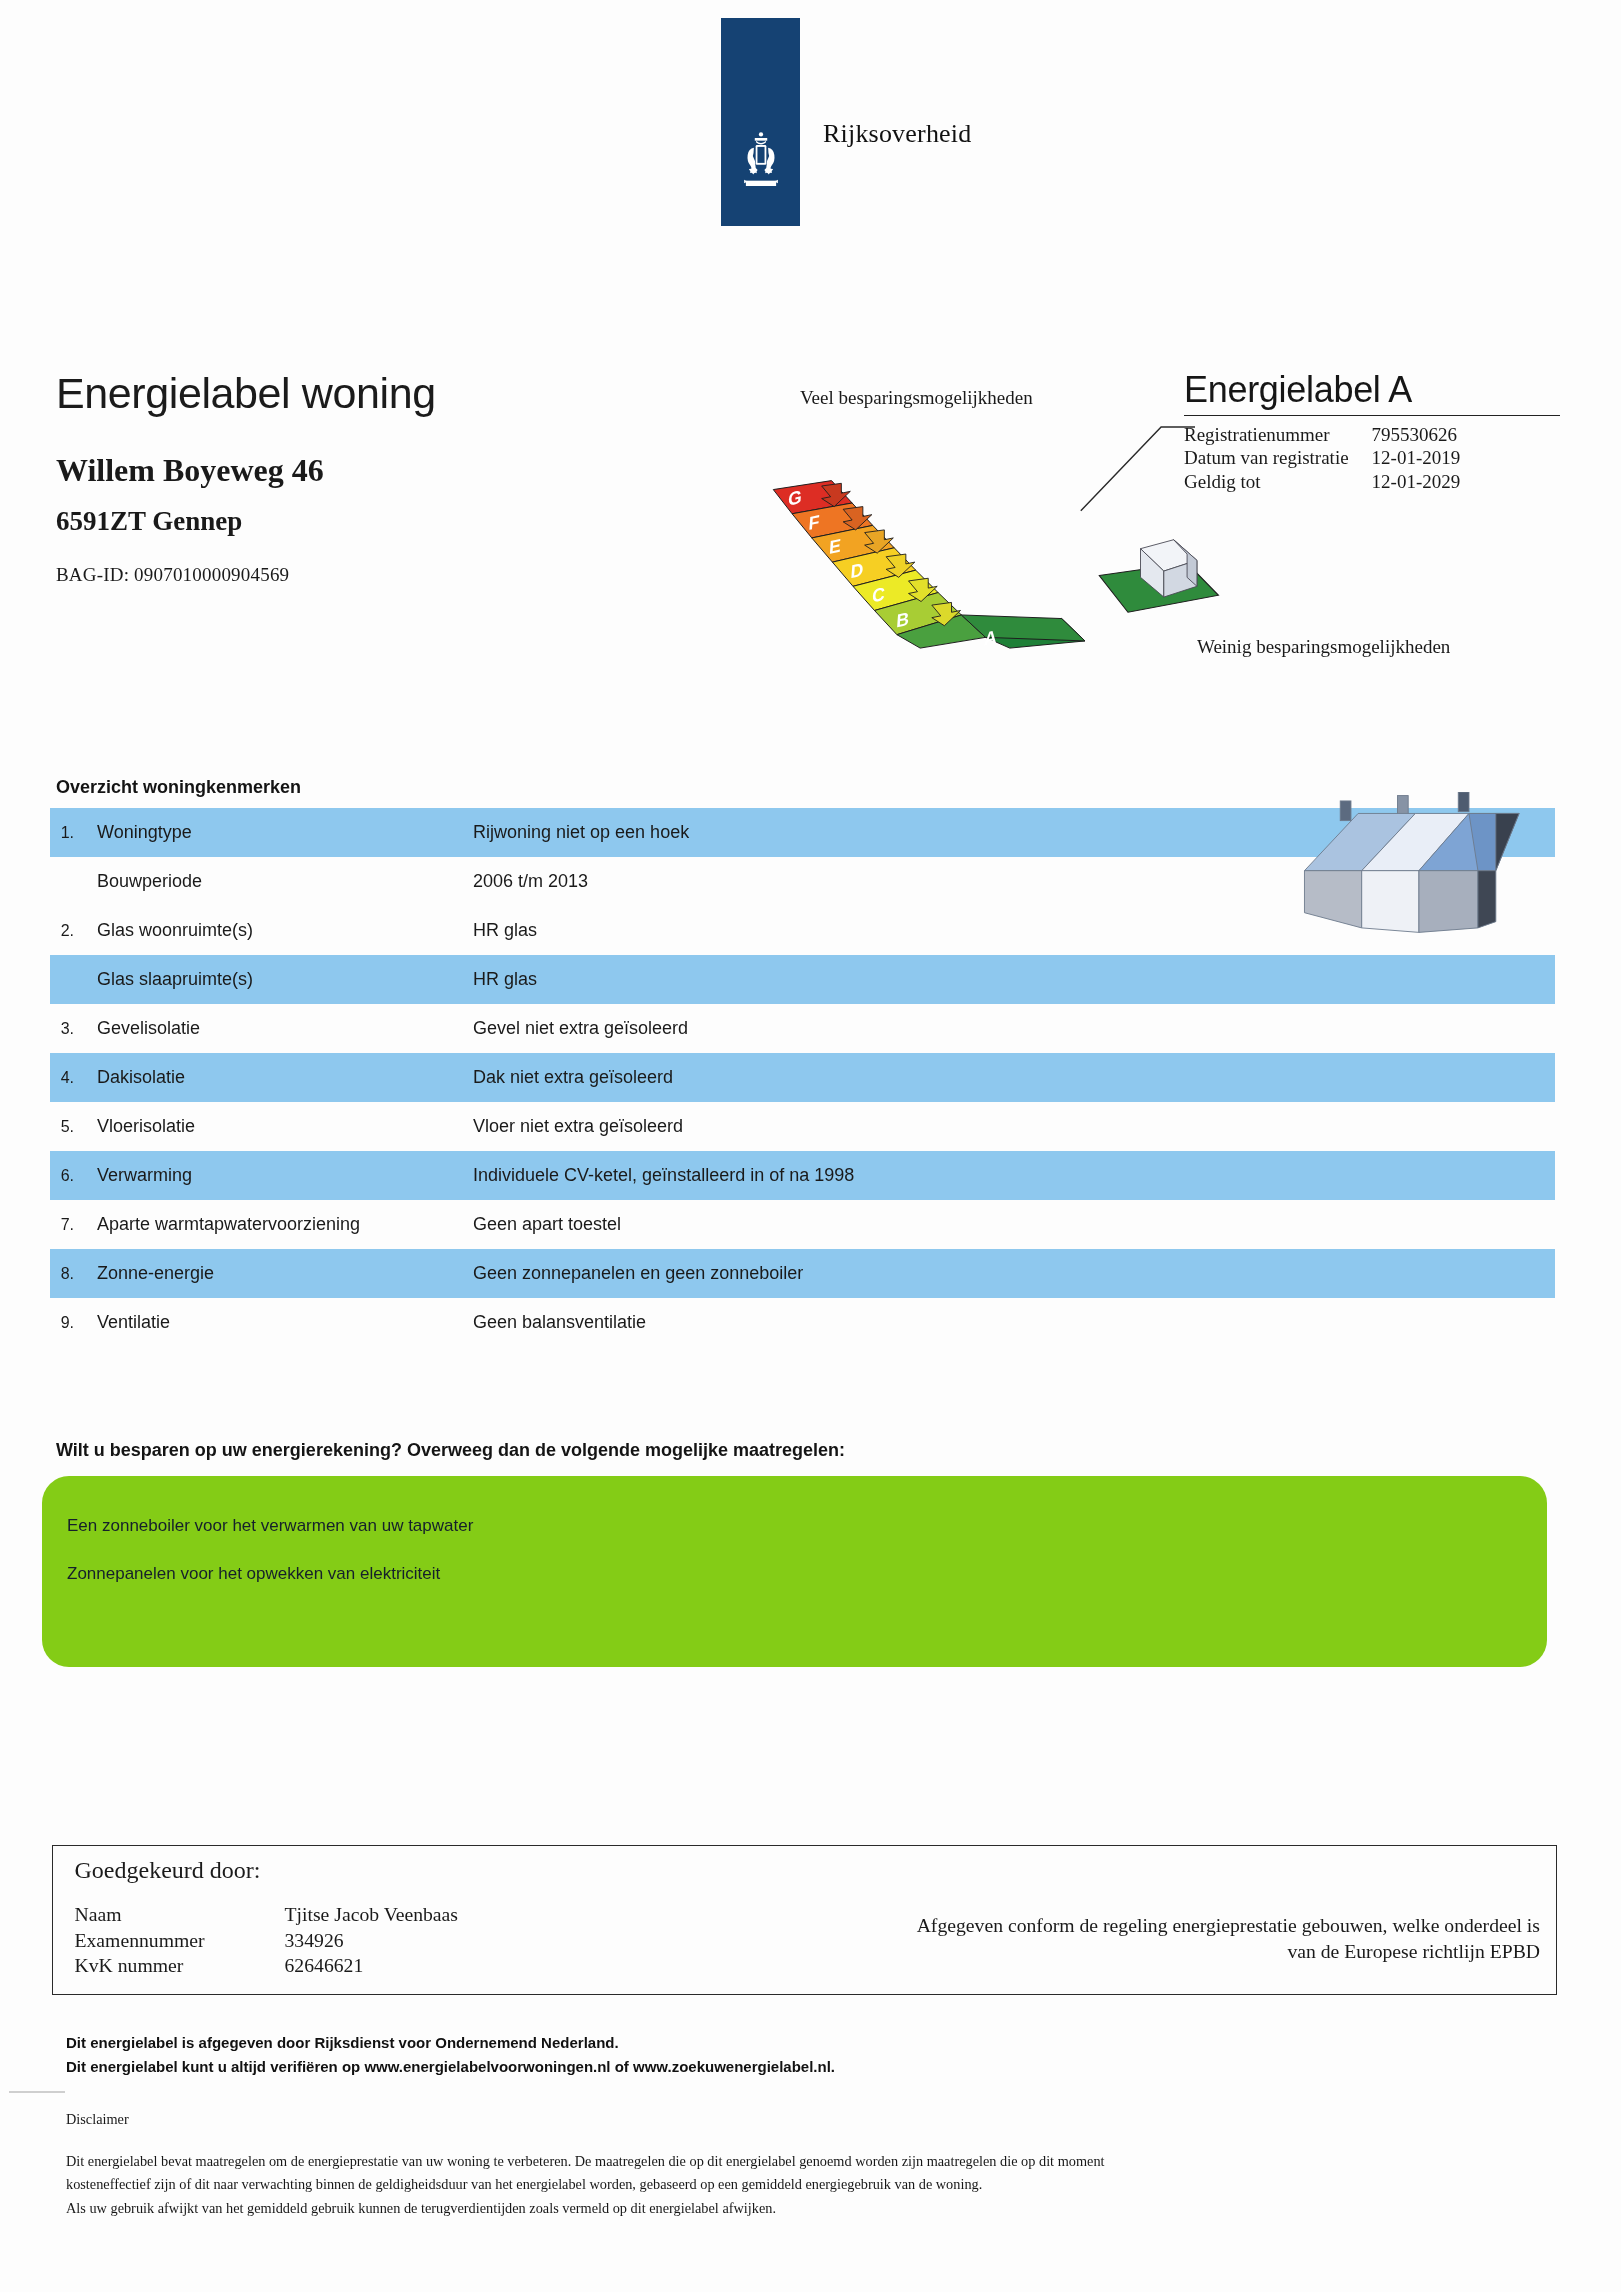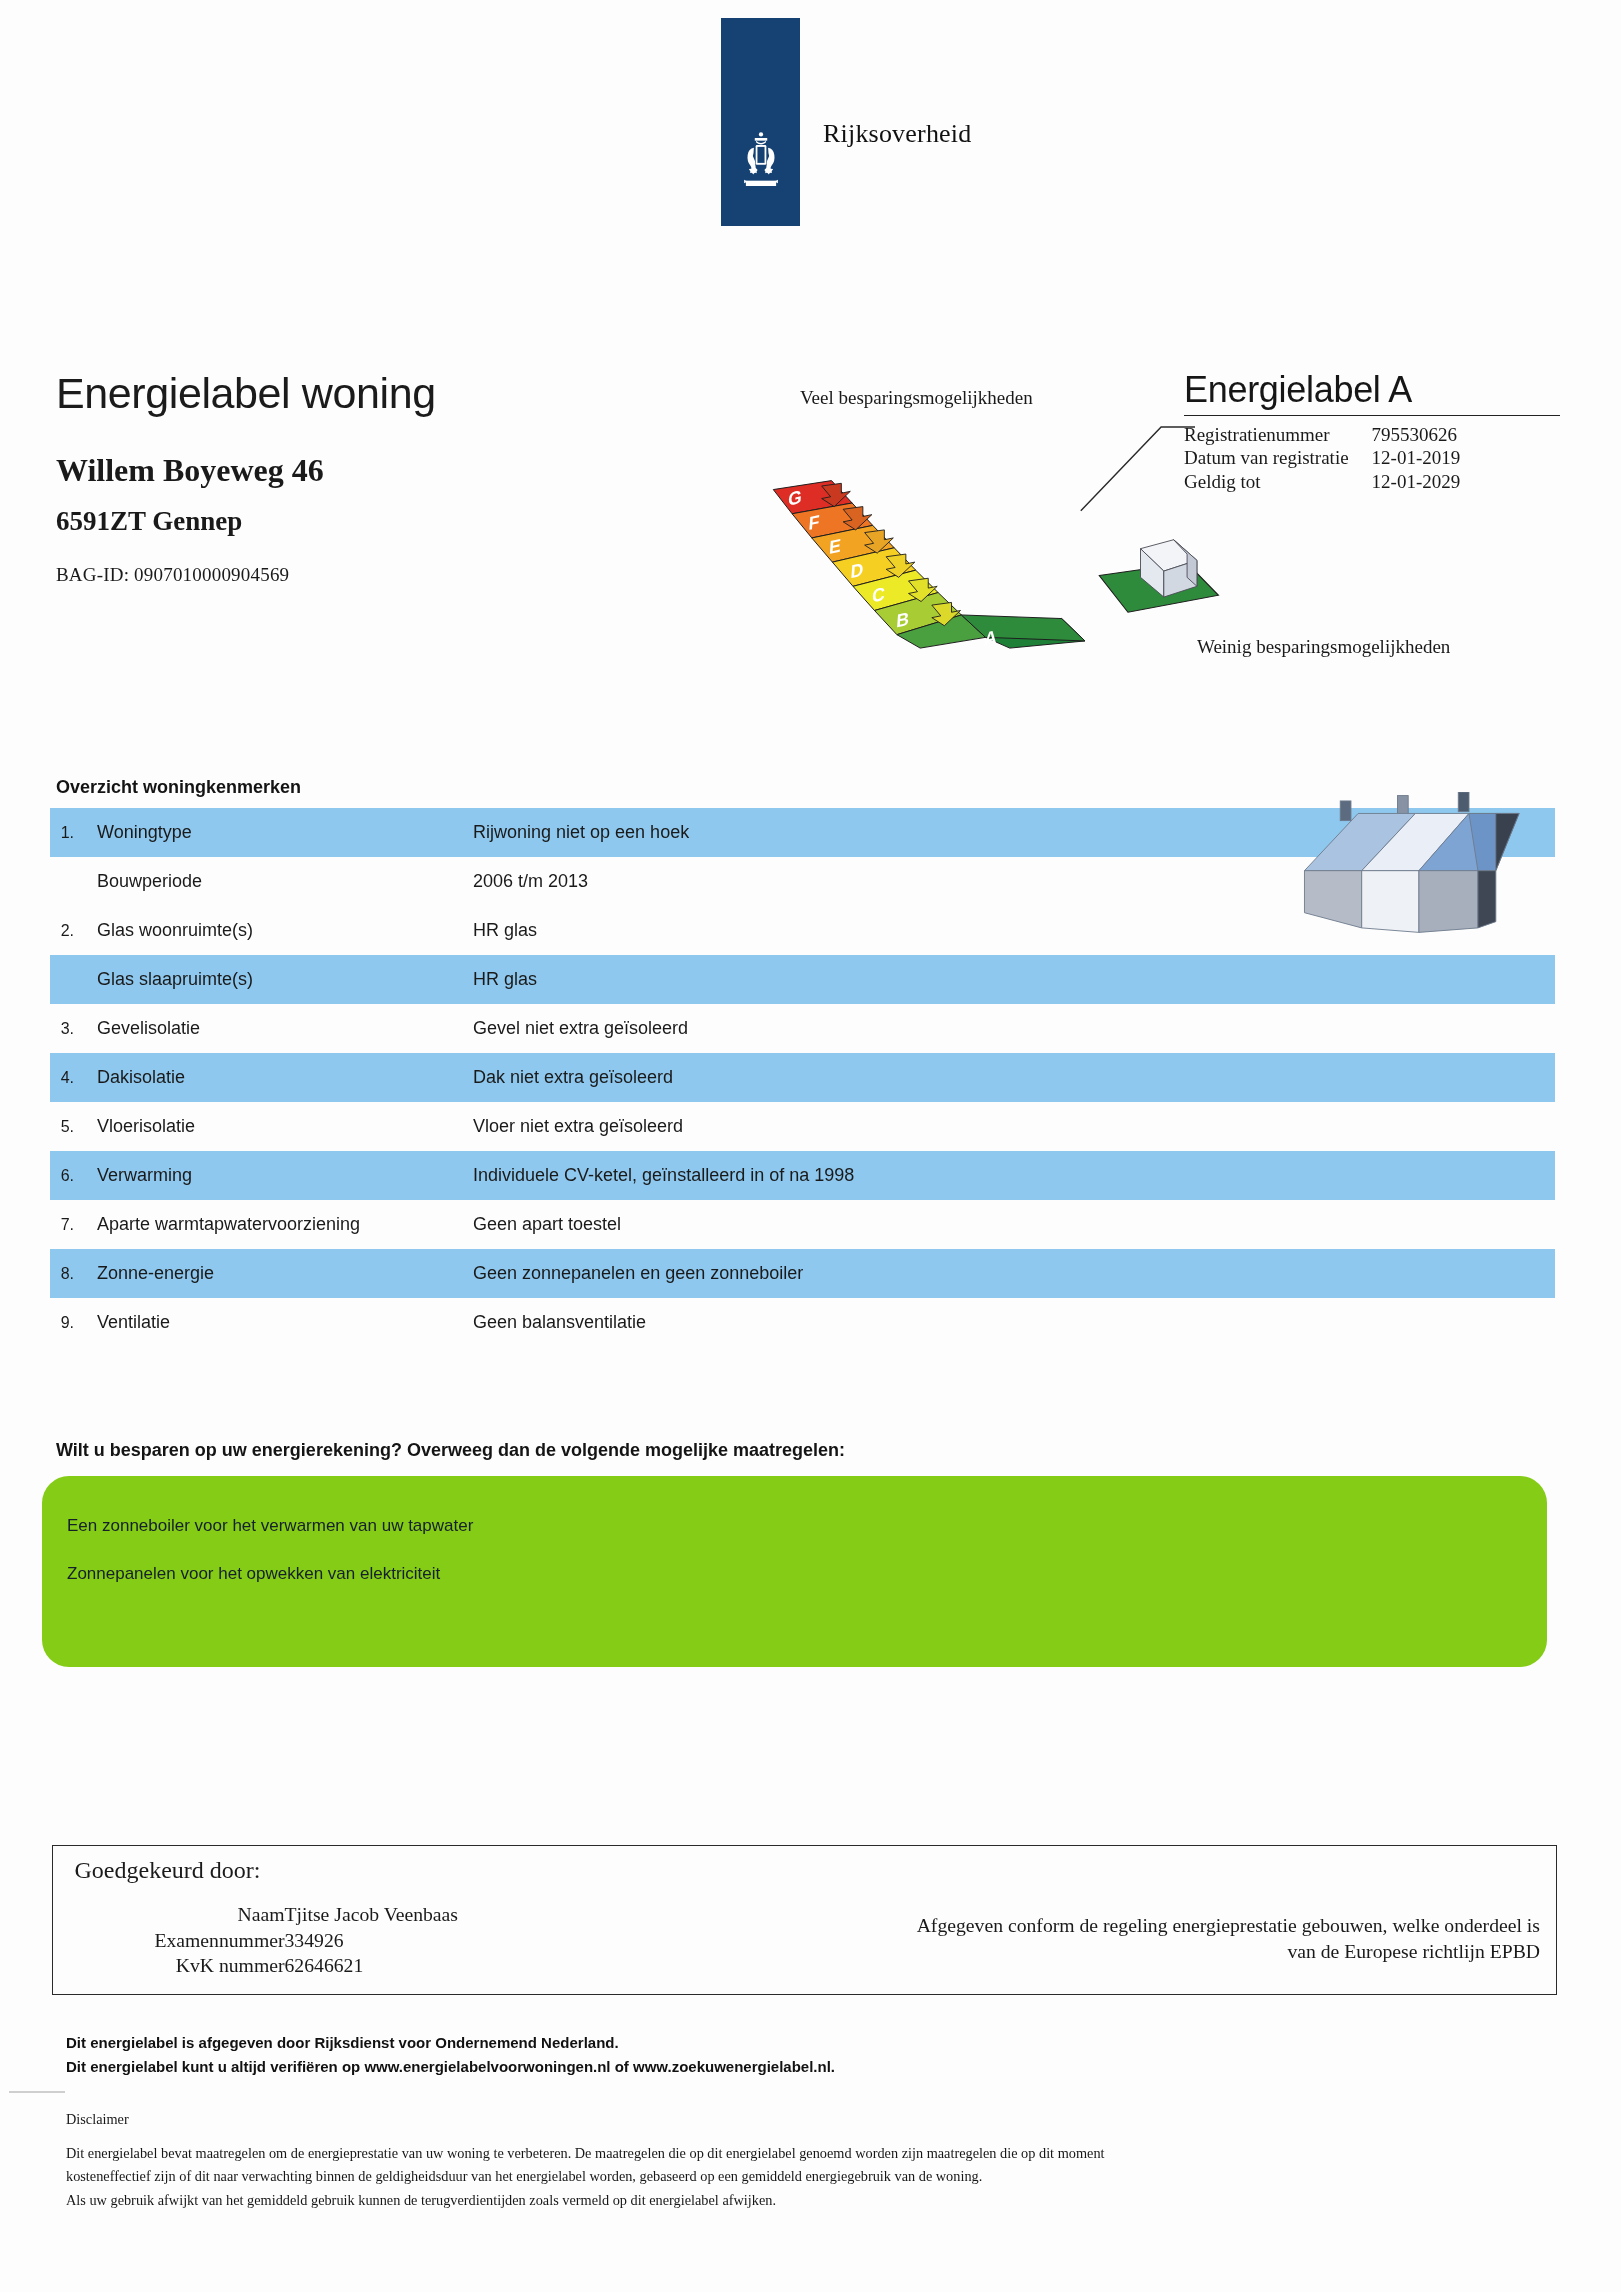--- a/index.html
+++ b/index.html
@@ -242,21 +242,21 @@
   }
   .appr-tbl {
     position: absolute;
     left: 21.5px;
     top: 57px;
     font-family: "Liberation Serif", serif;
     font-size: 19.7px;
     border-collapse: collapse;
   }
   .appr-tbl td { padding: 0 0 2.7px 0; white-space: nowrap; }
-  .appr-tbl td.k { width: 210px; text-align: right; }
+  .appr-tbl td.k { width: 210px; }
   .appr-note {
     position: absolute;
     right: 16px;
     top: 66px;
     width: 627px;
     text-align: right;
     font-family: "Liberation Serif", serif;
     font-size: 19.7px;
     line-height: 1.32;
   }
@@ -276,21 +276,21 @@
   .disclaimer {
     position: absolute;
     left: 66px;
     top: 2108px;
     width: 1361px;
     font-family: "Liberation Serif", serif;
     font-size: 14.3px;
     line-height: 1.66;
     color: #171717;
   }
-  .disc-title { margin-bottom: 10px; }
+  .disc-title { margin-bottom: 18px; }
   .edge-mark {
     position: absolute;
     left: 9px;
     top: 2091px;
     width: 56px;
     height: 1.8px;
     background: #cfcfcf;
   }
 </style>
 </head>

